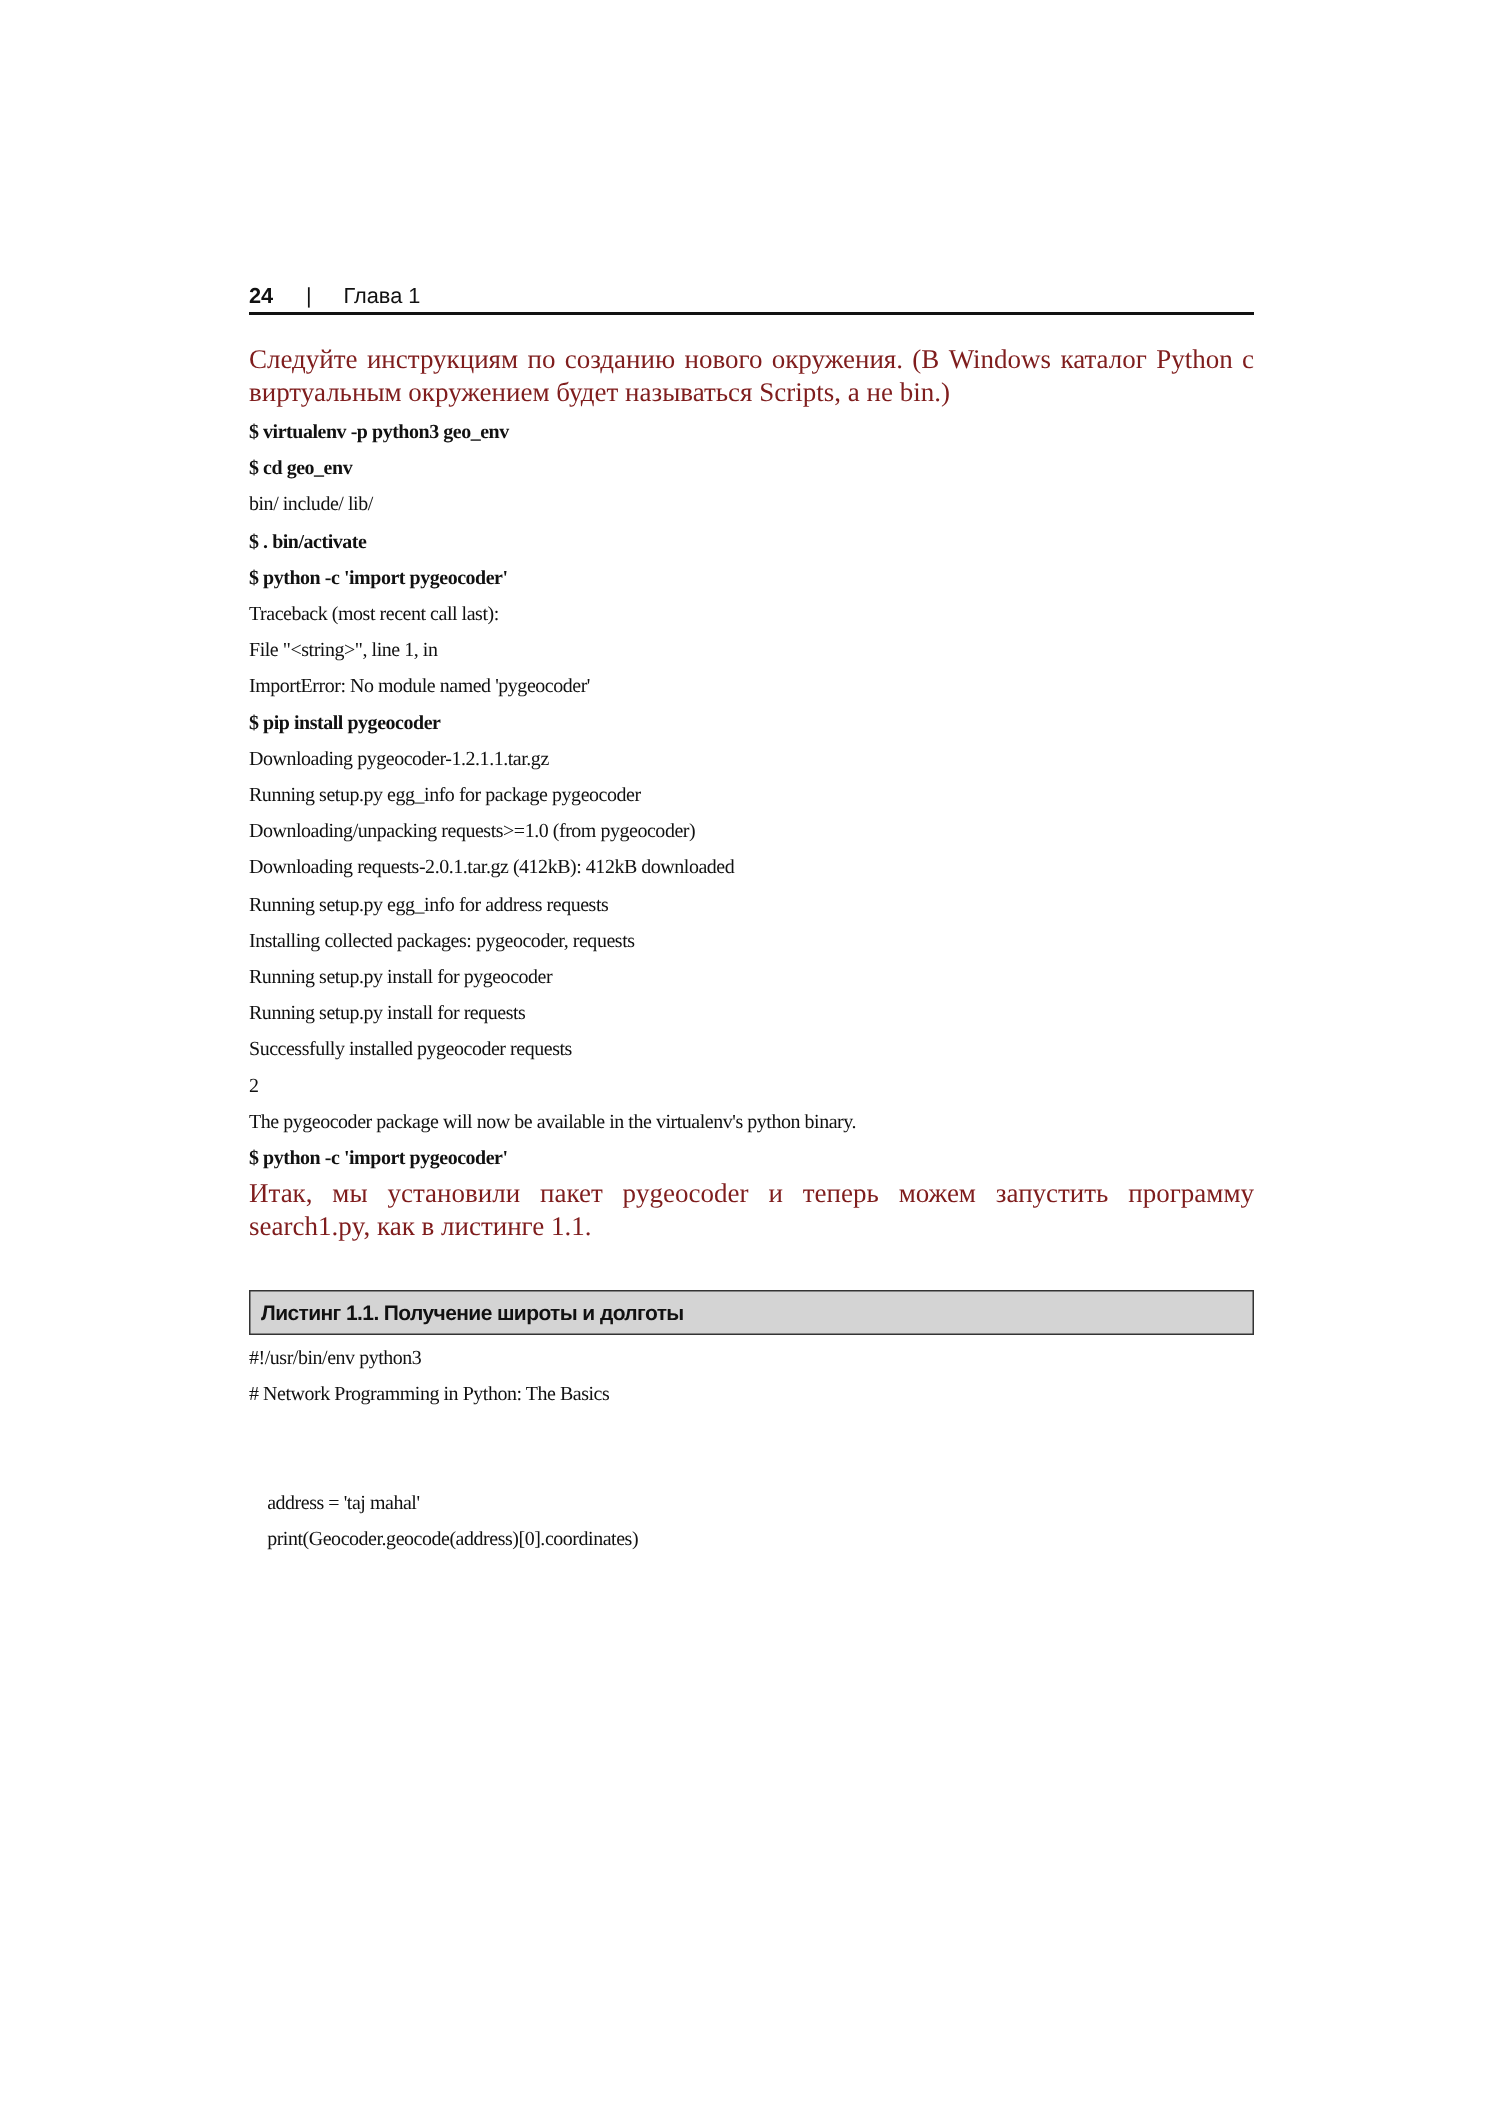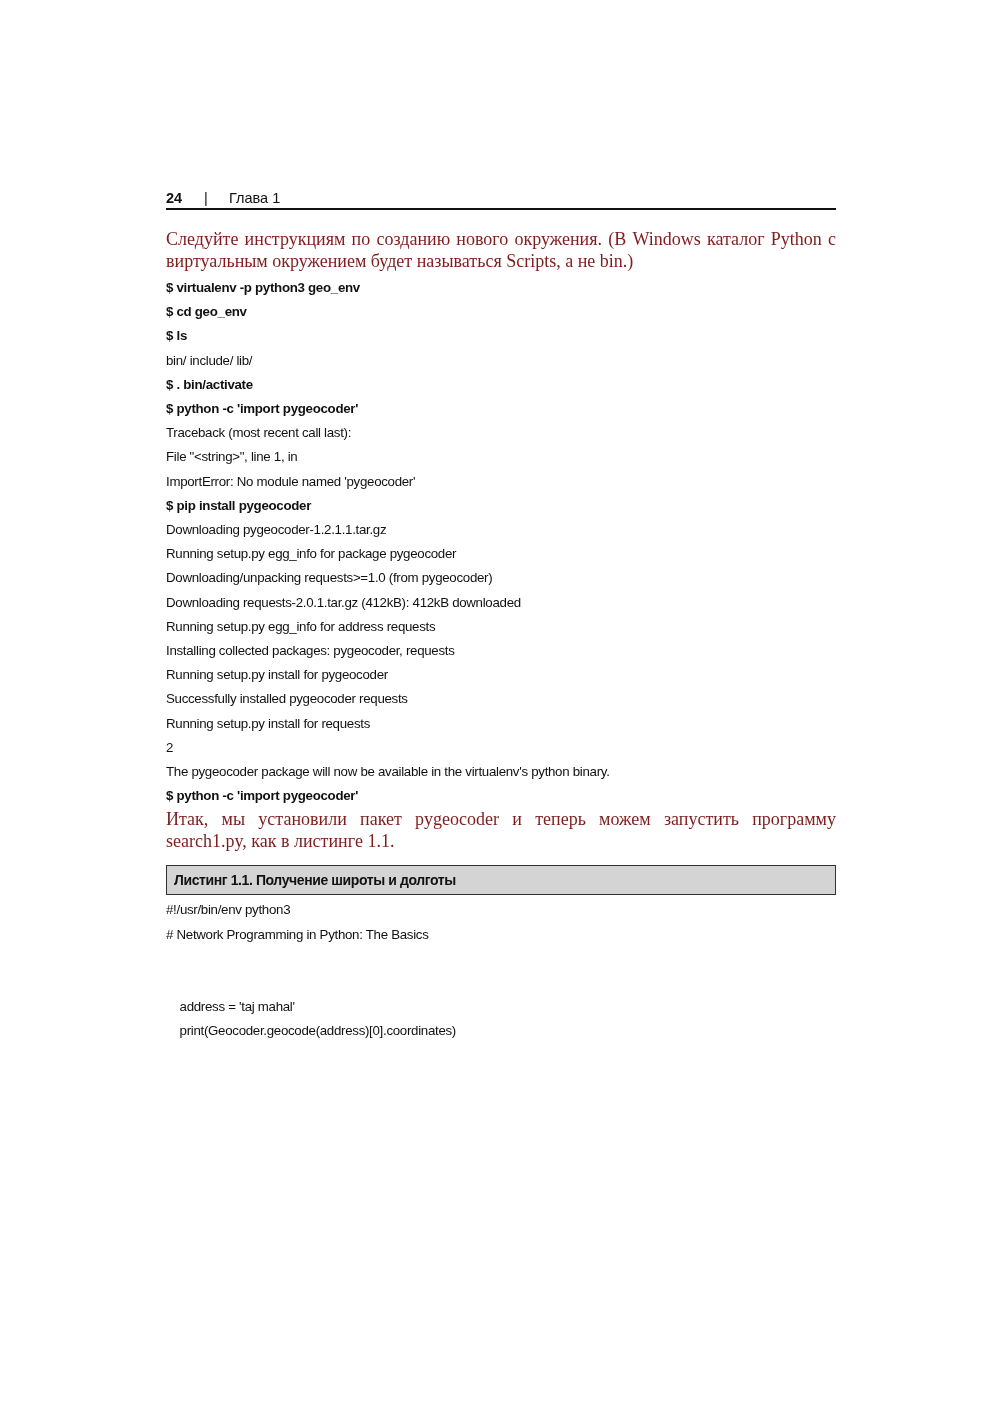--- a/index.html
+++ b/index.html
@@ -4,65 +4,64 @@
 <style>
   html, body { margin: 0; padding: 0; background: #ffffff; }
   body { width: 1000px; height: 1415px; position: relative; overflow: hidden; color: #111; }
   .page { position: absolute; left: 166px; top: 186px; width: 670px; }
   .header { display: flex; align-items: flex-end; font-family: "Liberation Sans", sans-serif; font-size: 14.5px; color: #111; padding-bottom: 2px; border-bottom: 2px solid #111; height: 20px; }
   .header .num { font-weight: bold; width: 38px; }
   .header .sep { width: 25px; }
   .para { font-family: "Liberation Serif", serif; font-size: 18px; line-height: 22px; margin: 0; text-align: justify; color: #7f1d1d; }
   .para.first { margin-top: 18px; }
   .para code { font-family: "DejaVu Sans Mono", monospace; font-size: 13px; }
-  .mono { font-family: Liberation Sans, sans-serif; font-size: 13.3px; line-height: 24.2px; white-space: pre; margin: 0; color: #111; letter-spacing: -0.3px; }
+  .mono { font-family: Liberation Serif, serif; font-size: 13.3px; line-height: 24.2px; white-space: pre; margin: 0; color: #111; letter-spacing: -0.3px; }
   .mono.b { font-weight: bold; }
   .gap4 { margin-top: 4px; }
-  .caption { margin-top: 13px; border: 1.5px solid #333; background: #d4d4d4; height: 28px; display: flex; align-items: center; padding-left: 7px; font-family: "Liberation Sans", sans-serif; font-weight: bold; font-size: 14px; color: #111; letter-spacing: -0.4px; }
+  .caption { margin-top: 32px; border: 1.5px solid #333; background: #d4d4d4; height: 28px; display: flex; align-items: center; padding-left: 7px; font-family: "Liberation Sans", sans-serif; font-weight: bold; font-size: 14px; color: #111; letter-spacing: -0.4px; }
   .listing { margin-top: 3px; }
   .blank { height: 24.2px; }
 </style>
 </head>
 <body>
 
 <div class="page">
   <div class="header">
     <span class="num">24</span>
     <span class="sep">|</span>
     <span>Глава 1</span>
   </div>
 
   <p class="para first">Следуйте инструкциям по созданию нового окружения. (В Windows каталог Python с виртуальным окружением будет называться Scripts, а не bin.)</p>
 
   <div class="gap4">
     <div class="mono b">$ virtualenv -p python3 geo_env</div>
     <div class="mono b">$ cd geo_env</div>
-    <div class="mono b">$ ls</div>
     <div class="mono">bin/ include/ lib/</div>
     <div class="mono b">$ . bin/activate</div>
     <div class="mono b">$ python -c 'import pygeocoder'</div>
     <div class="mono">Traceback (most recent call last):</div>
     <div class="mono">File "&lt;string&gt;", line 1, in</div>
     <div class="mono">ImportError: No module named 'pygeocoder'</div>
   </div>
 
 
   <div class="mono b">$ pip install pygeocoder</div>
 
 
   <div>
     <div class="mono">Downloading pygeocoder-1.2.1.1.tar.gz</div>
     <div class="mono">Running setup.py egg_info for package pygeocoder</div>
     <div class="mono">Downloading/unpacking requests&gt;=1.0 (from pygeocoder)</div>
     <div class="mono">Downloading requests-2.0.1.tar.gz (412kB): 412kB downloaded</div>
     <div class="mono">Running setup.py egg_info for address requests</div>
     <div class="mono">Installing collected packages: pygeocoder, requests</div>
     <div class="mono">Running setup.py install for pygeocoder</div>
+    <div class="mono">Running setup.py install for requests</div>
     <div class="mono">Successfully installed pygeocoder requests</div>
-    <div class="mono">Running setup.py install for requests</div>
     <div class="mono">2</div>
     <div class="mono">The pygeocoder package will now be available in the virtualenv's python binary.</div>
     <div class="mono b">$ python -c 'import pygeocoder'</div>
   </div>
 
   <p class="para">Итак, мы установили пакет pygeocoder и теперь можем запустить программу search1.py, как в листинге 1.1.</p>
 
   <div class="caption">
     <span>Листинг 1.1. Получение широты и долготы</span>
   </div>

